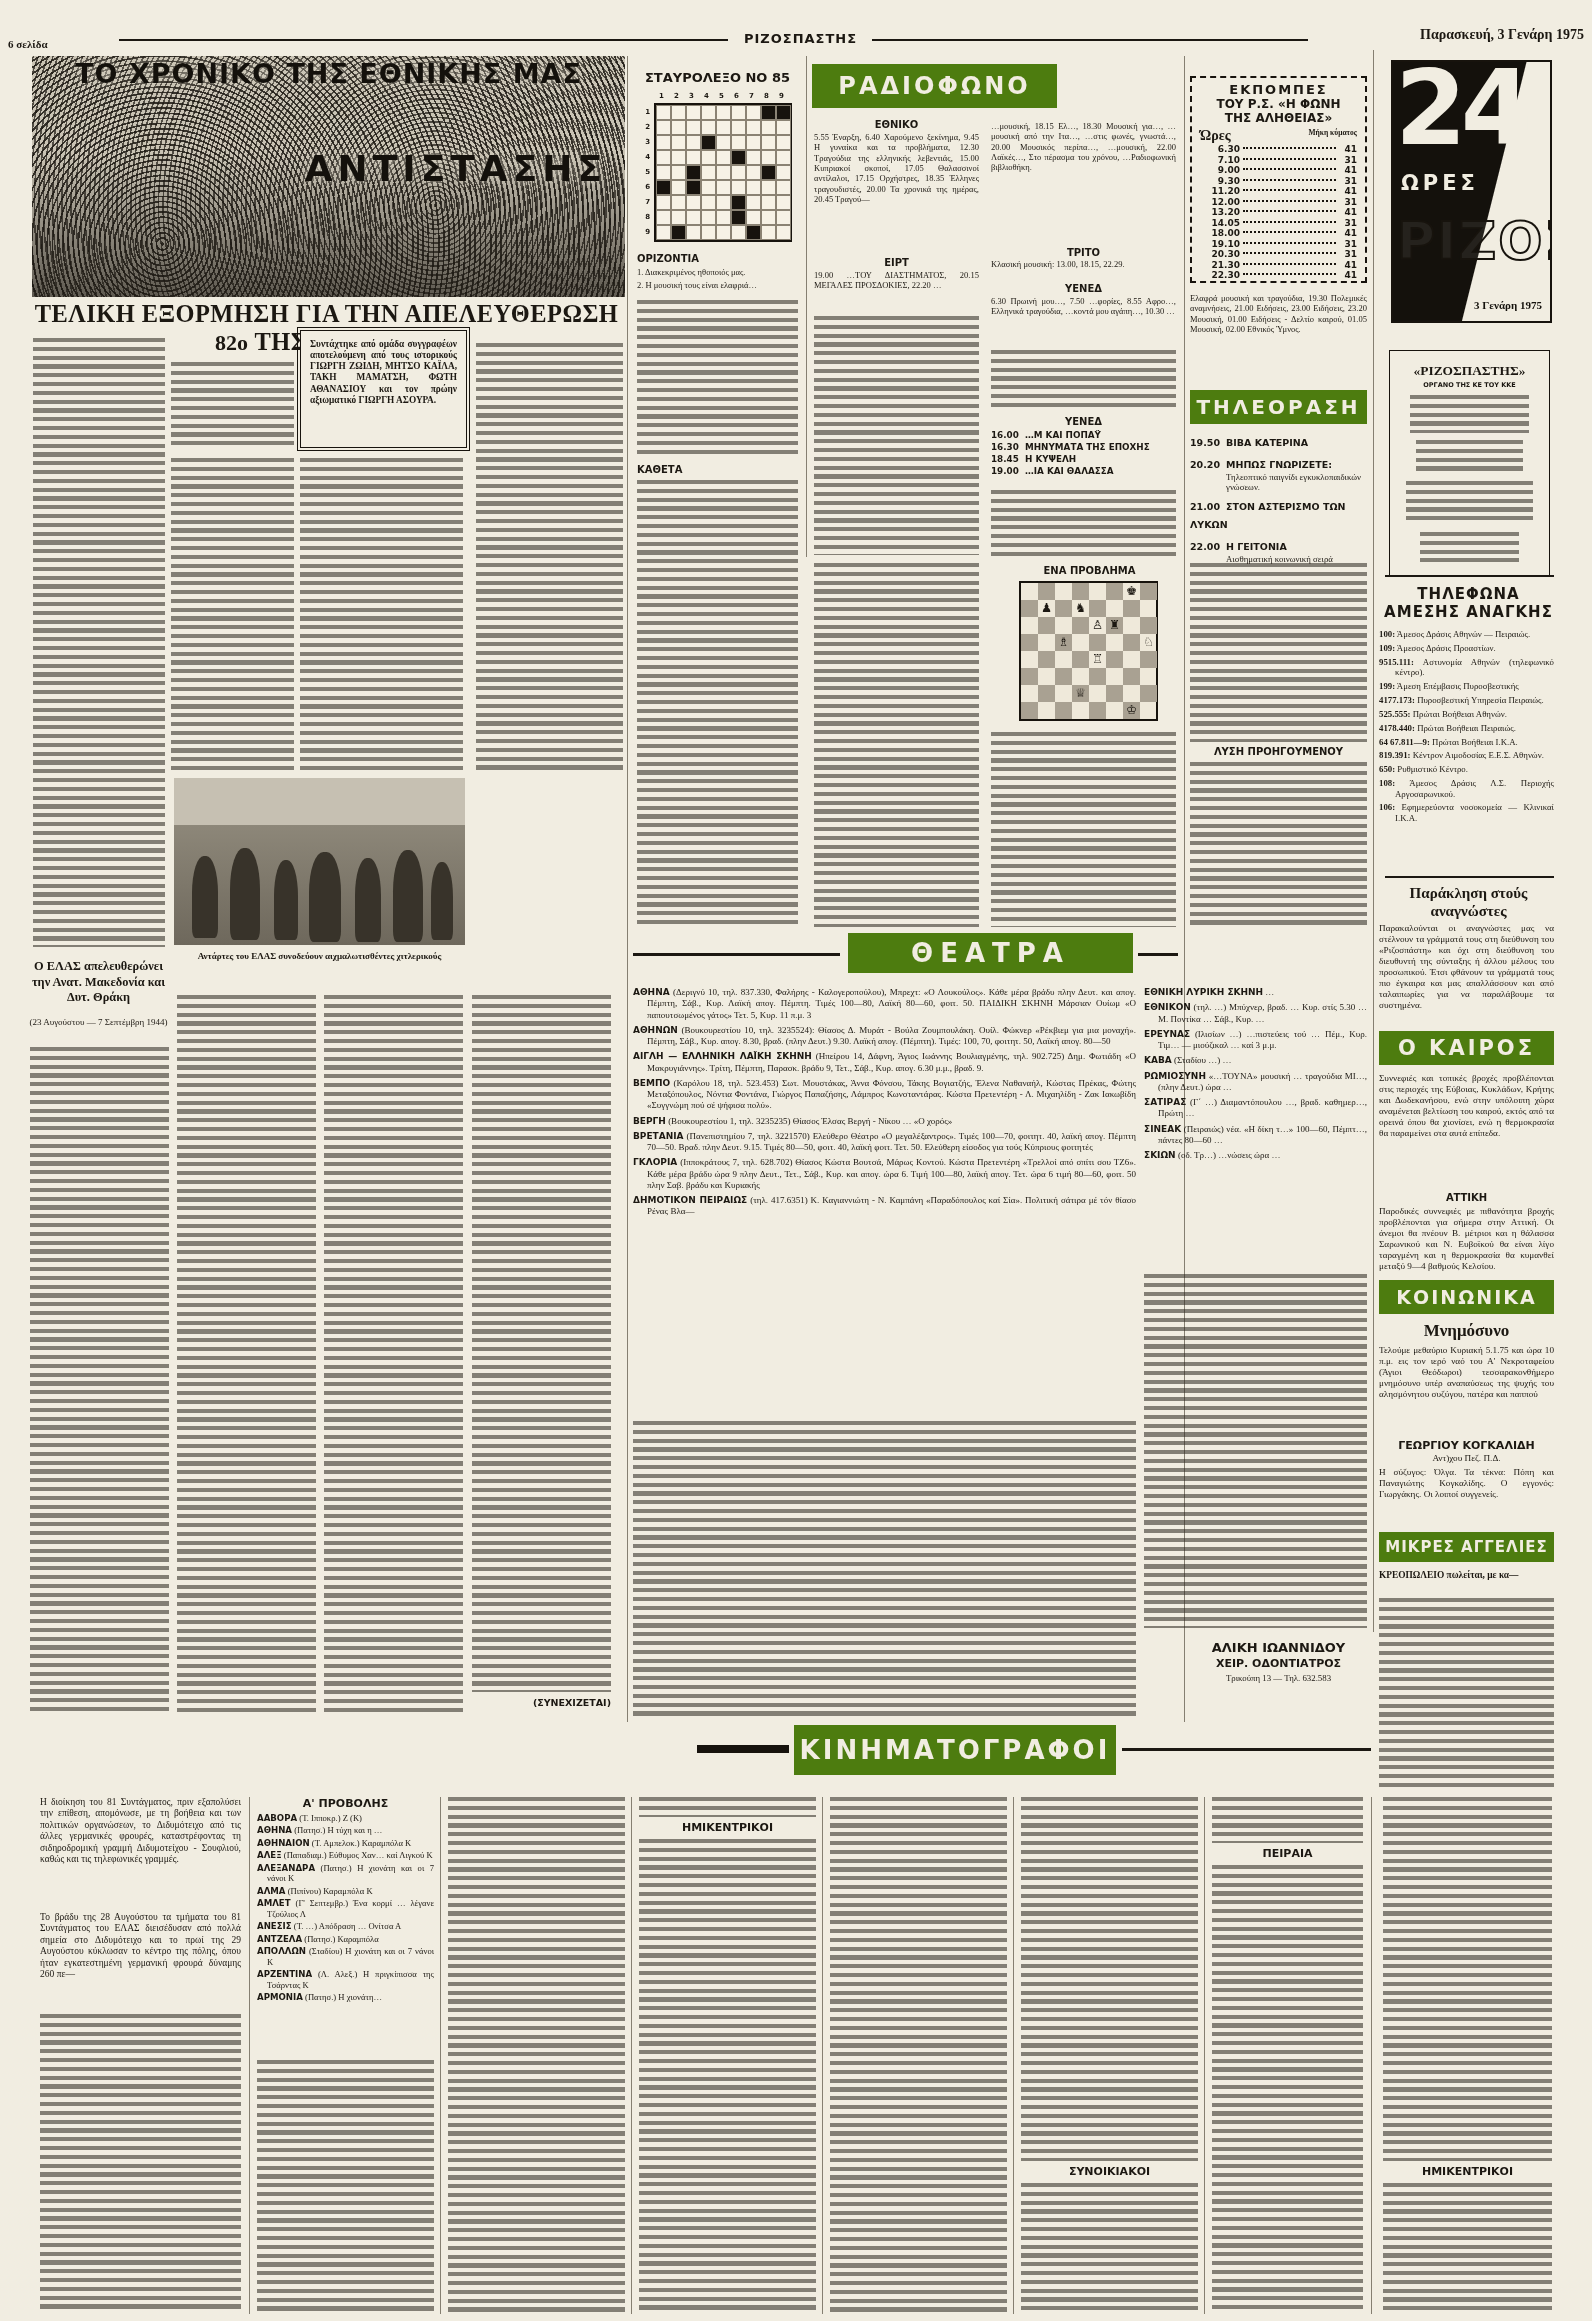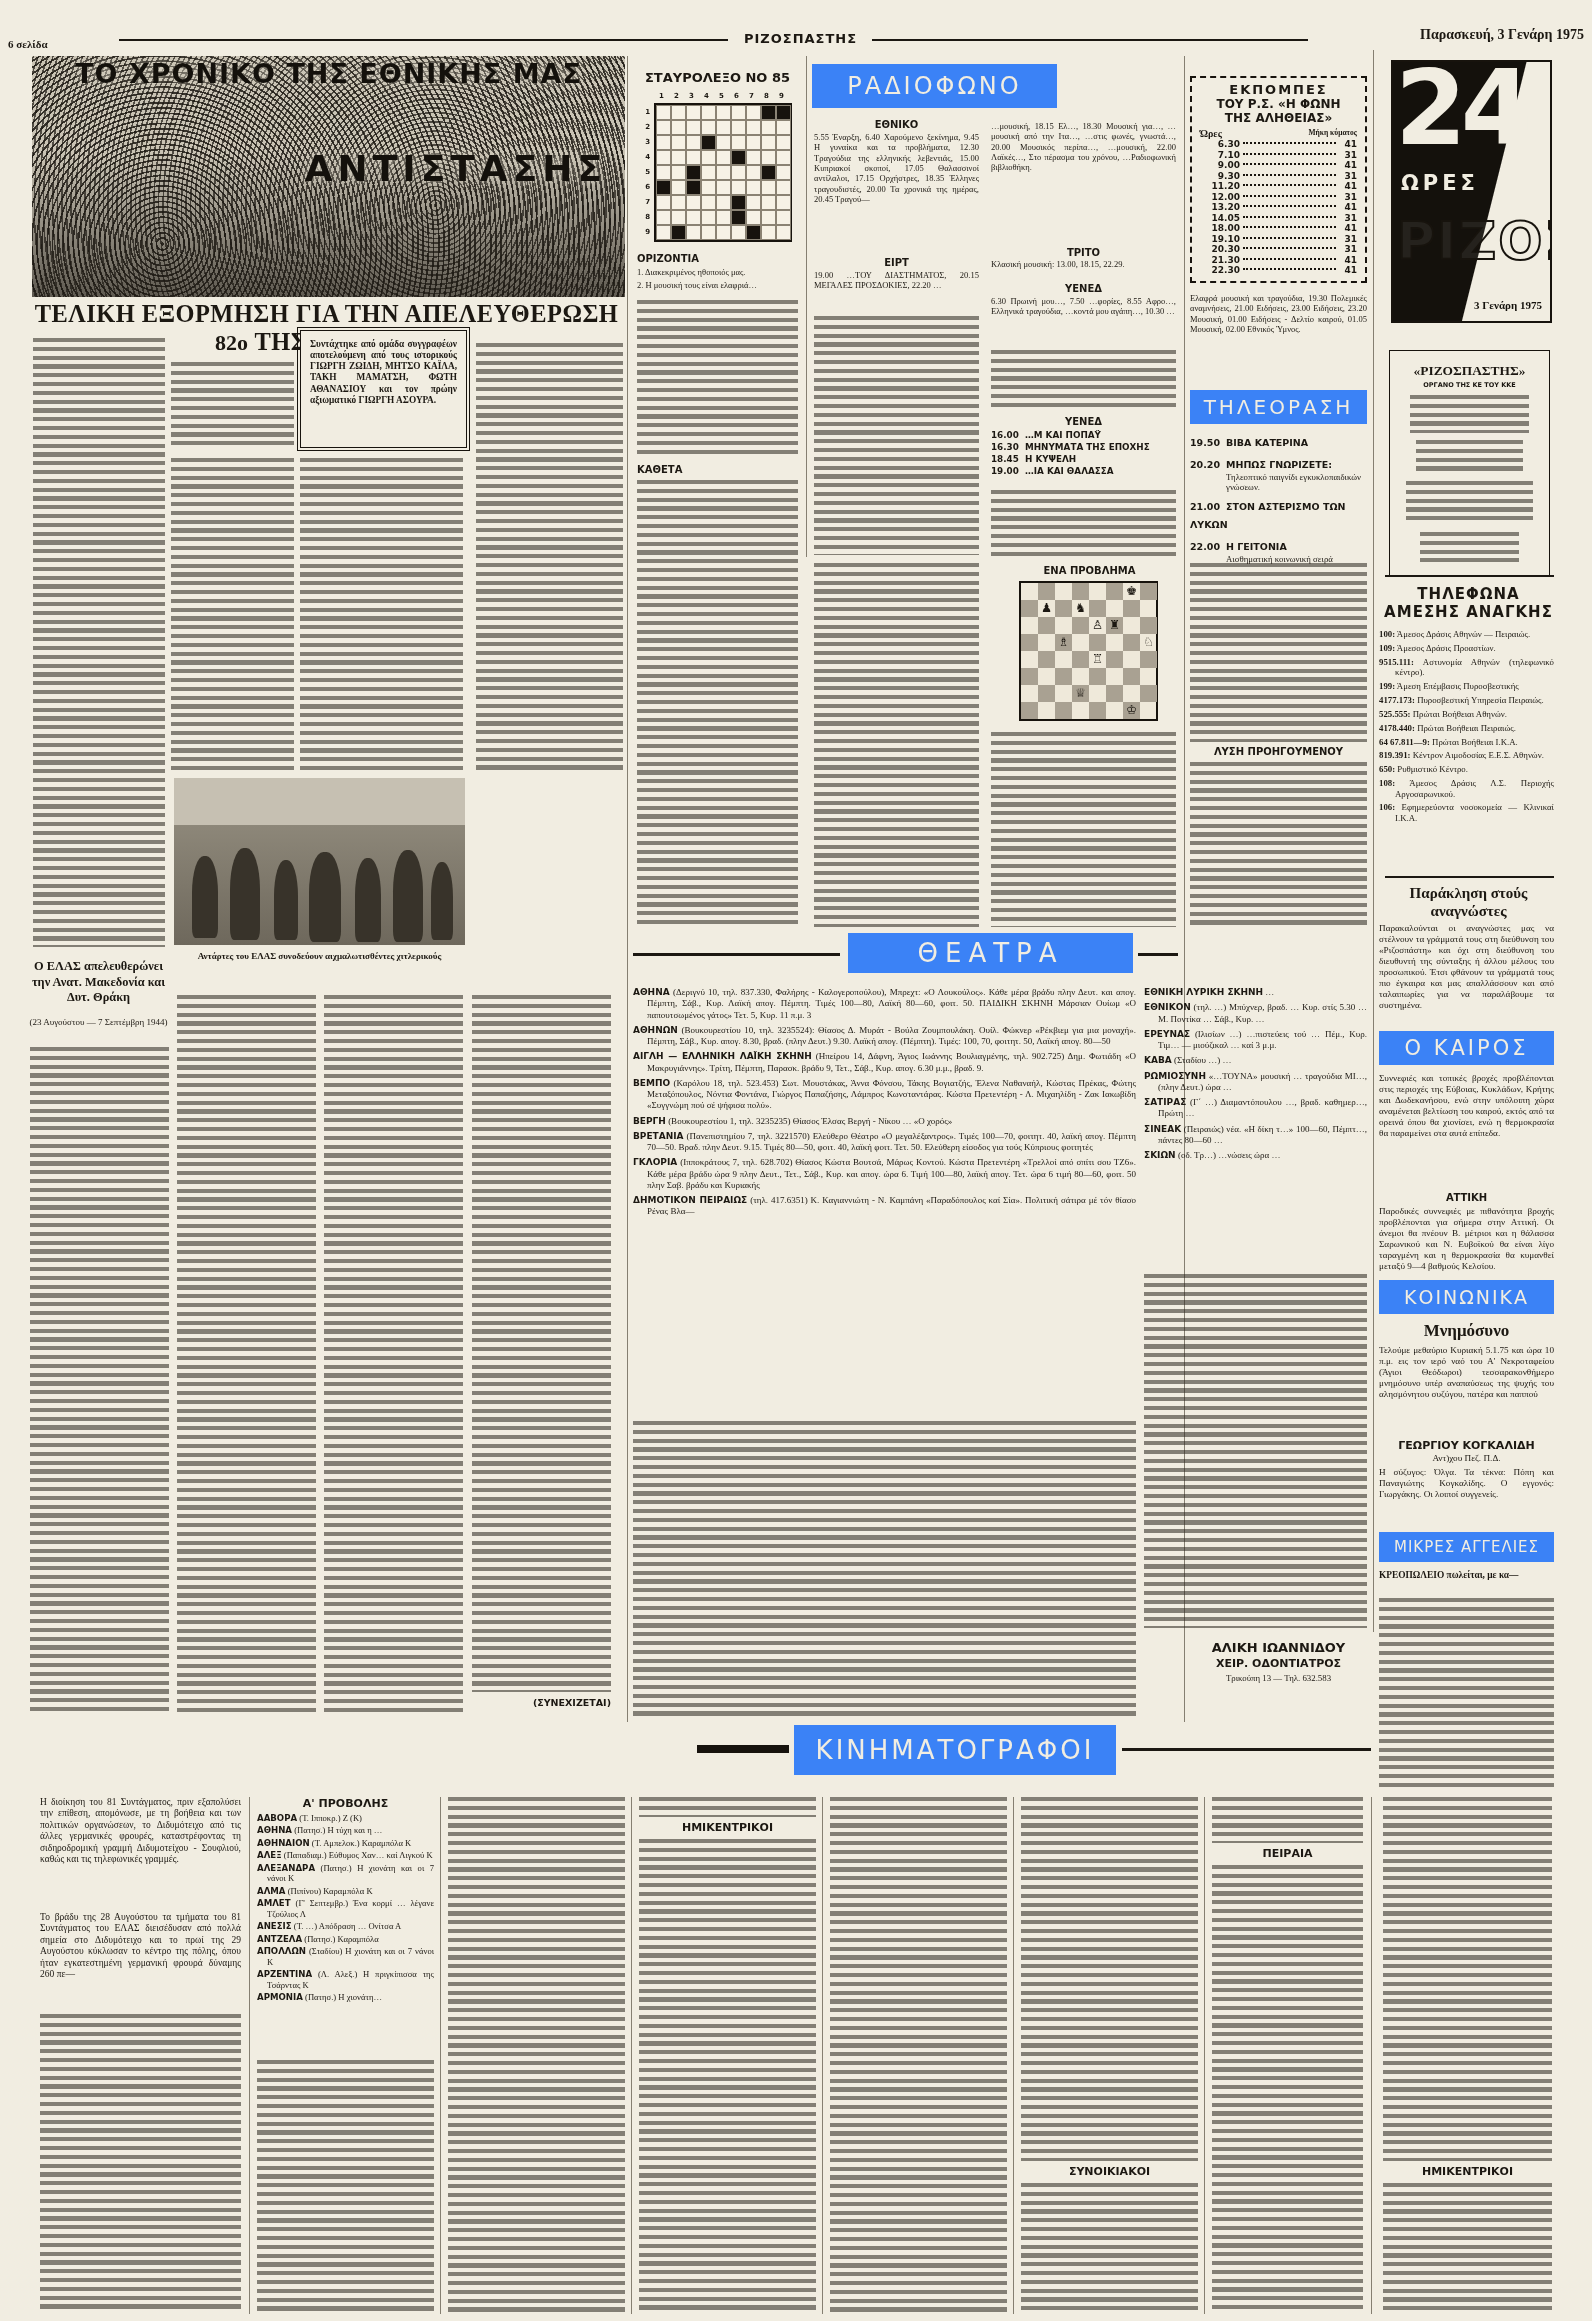--- a/index.html
+++ b/index.html
@@ -3,22 +3,22 @@
 <meta charset="utf-8">
 <style>
   html,body{margin:0;padding:0}
   body{width:1592px;height:2321px;position:relative;background:#f1ede1;color:#1c1812;
        font-family:"Liberation Serif","DejaVu Serif",serif;overflow:hidden}
   .abs{position:absolute}
   .gh{background-image:
       repeating-linear-gradient(180deg,#2b261d 0px,#2b261d 4.2px,transparent 4.2px,transparent 8.8px),
       repeating-linear-gradient(90deg,transparent 0 14px,rgba(241,237,227,.55) 14px 17px);
       opacity:.55}
-  .bar{background:#3b82f6;color:#f1ede1;font-family:"DejaVu Sans","Liberation Sans",sans-serif;
-       font-weight:normal;display:flex;align-items:center;justify-content:center}
+  .bar{background:#4d7c0f;color:#f1ede1;font-family:"DejaVu Sans","Liberation Sans",sans-serif;
+       font-weight:bold;display:flex;align-items:center;justify-content:center}
   .vr{background:#857f71;width:1px}
   .hr{background:#1c1812;height:2px}
   .jtext{font-size:9.5px;line-height:1.2;text-align:justify}
   .stext{font-size:8.5px;line-height:1.22;text-align:justify}
   .lbl{font-family:"DejaVu Sans","Liberation Sans",sans-serif;font-weight:bold;text-align:center}
   .serifb{font-weight:bold;text-align:center}
   .tentry{font-size:9px;line-height:1.25;text-align:justify;padding-left:14px;text-indent:-14px;margin-bottom:4px}
   .tentry b,.centry b{font-family:"DejaVu Sans","Liberation Sans",sans-serif}
   .centry{font-size:8.6px;line-height:1.22;padding-left:10px;text-indent:-10px;margin-bottom:2px;text-align:justify}
   .phitem{font-size:8.8px;line-height:1.18;padding-left:16px;text-indent:-16px;margin-bottom:3.5px;text-align:justify}
@@ -323,21 +323,21 @@
     <div class="chc d">♔</div>
     <div class="chc"></div>
   </div>
 <div class="abs gh" style="left:991px;top:732px;width:185px;height:195px"></div>
 
 <div class="abs" style="left:1190px;top:76px;width:177px;height:207px;border:2px dashed #17130d;box-sizing:border-box;padding:4px 8px">
   <div class="lbl" style="font-size:13px;letter-spacing:2px">ΕΚΠΟΜΠΕΣ</div>
   <div class="lbl" style="font-size:12px">ΤΟΥ Ρ.Σ. «Η ΦΩΝΗ</div>
   <div class="lbl" style="font-size:12px">ΤΗΣ ΑΛΗΘΕΙΑΣ»</div>
   <div style="display:flex;justify-content:space-between;margin-top:3px">
-    <span style="font-weight:bold;font-size:10px">Ώρες</span>
+    <span style="font-weight:bold;font-size:14px">Ώρες</span>
     <span style="font-weight:bold;font-size:7.5px;text-align:left">Μήκη κύματος</span>
   </div>
   <div>
 
       <div class="brow">
         <span class="bt">6.30</span>
         <span class="bd"></span>
         <span class="bw">41</span>
       </div>
 

